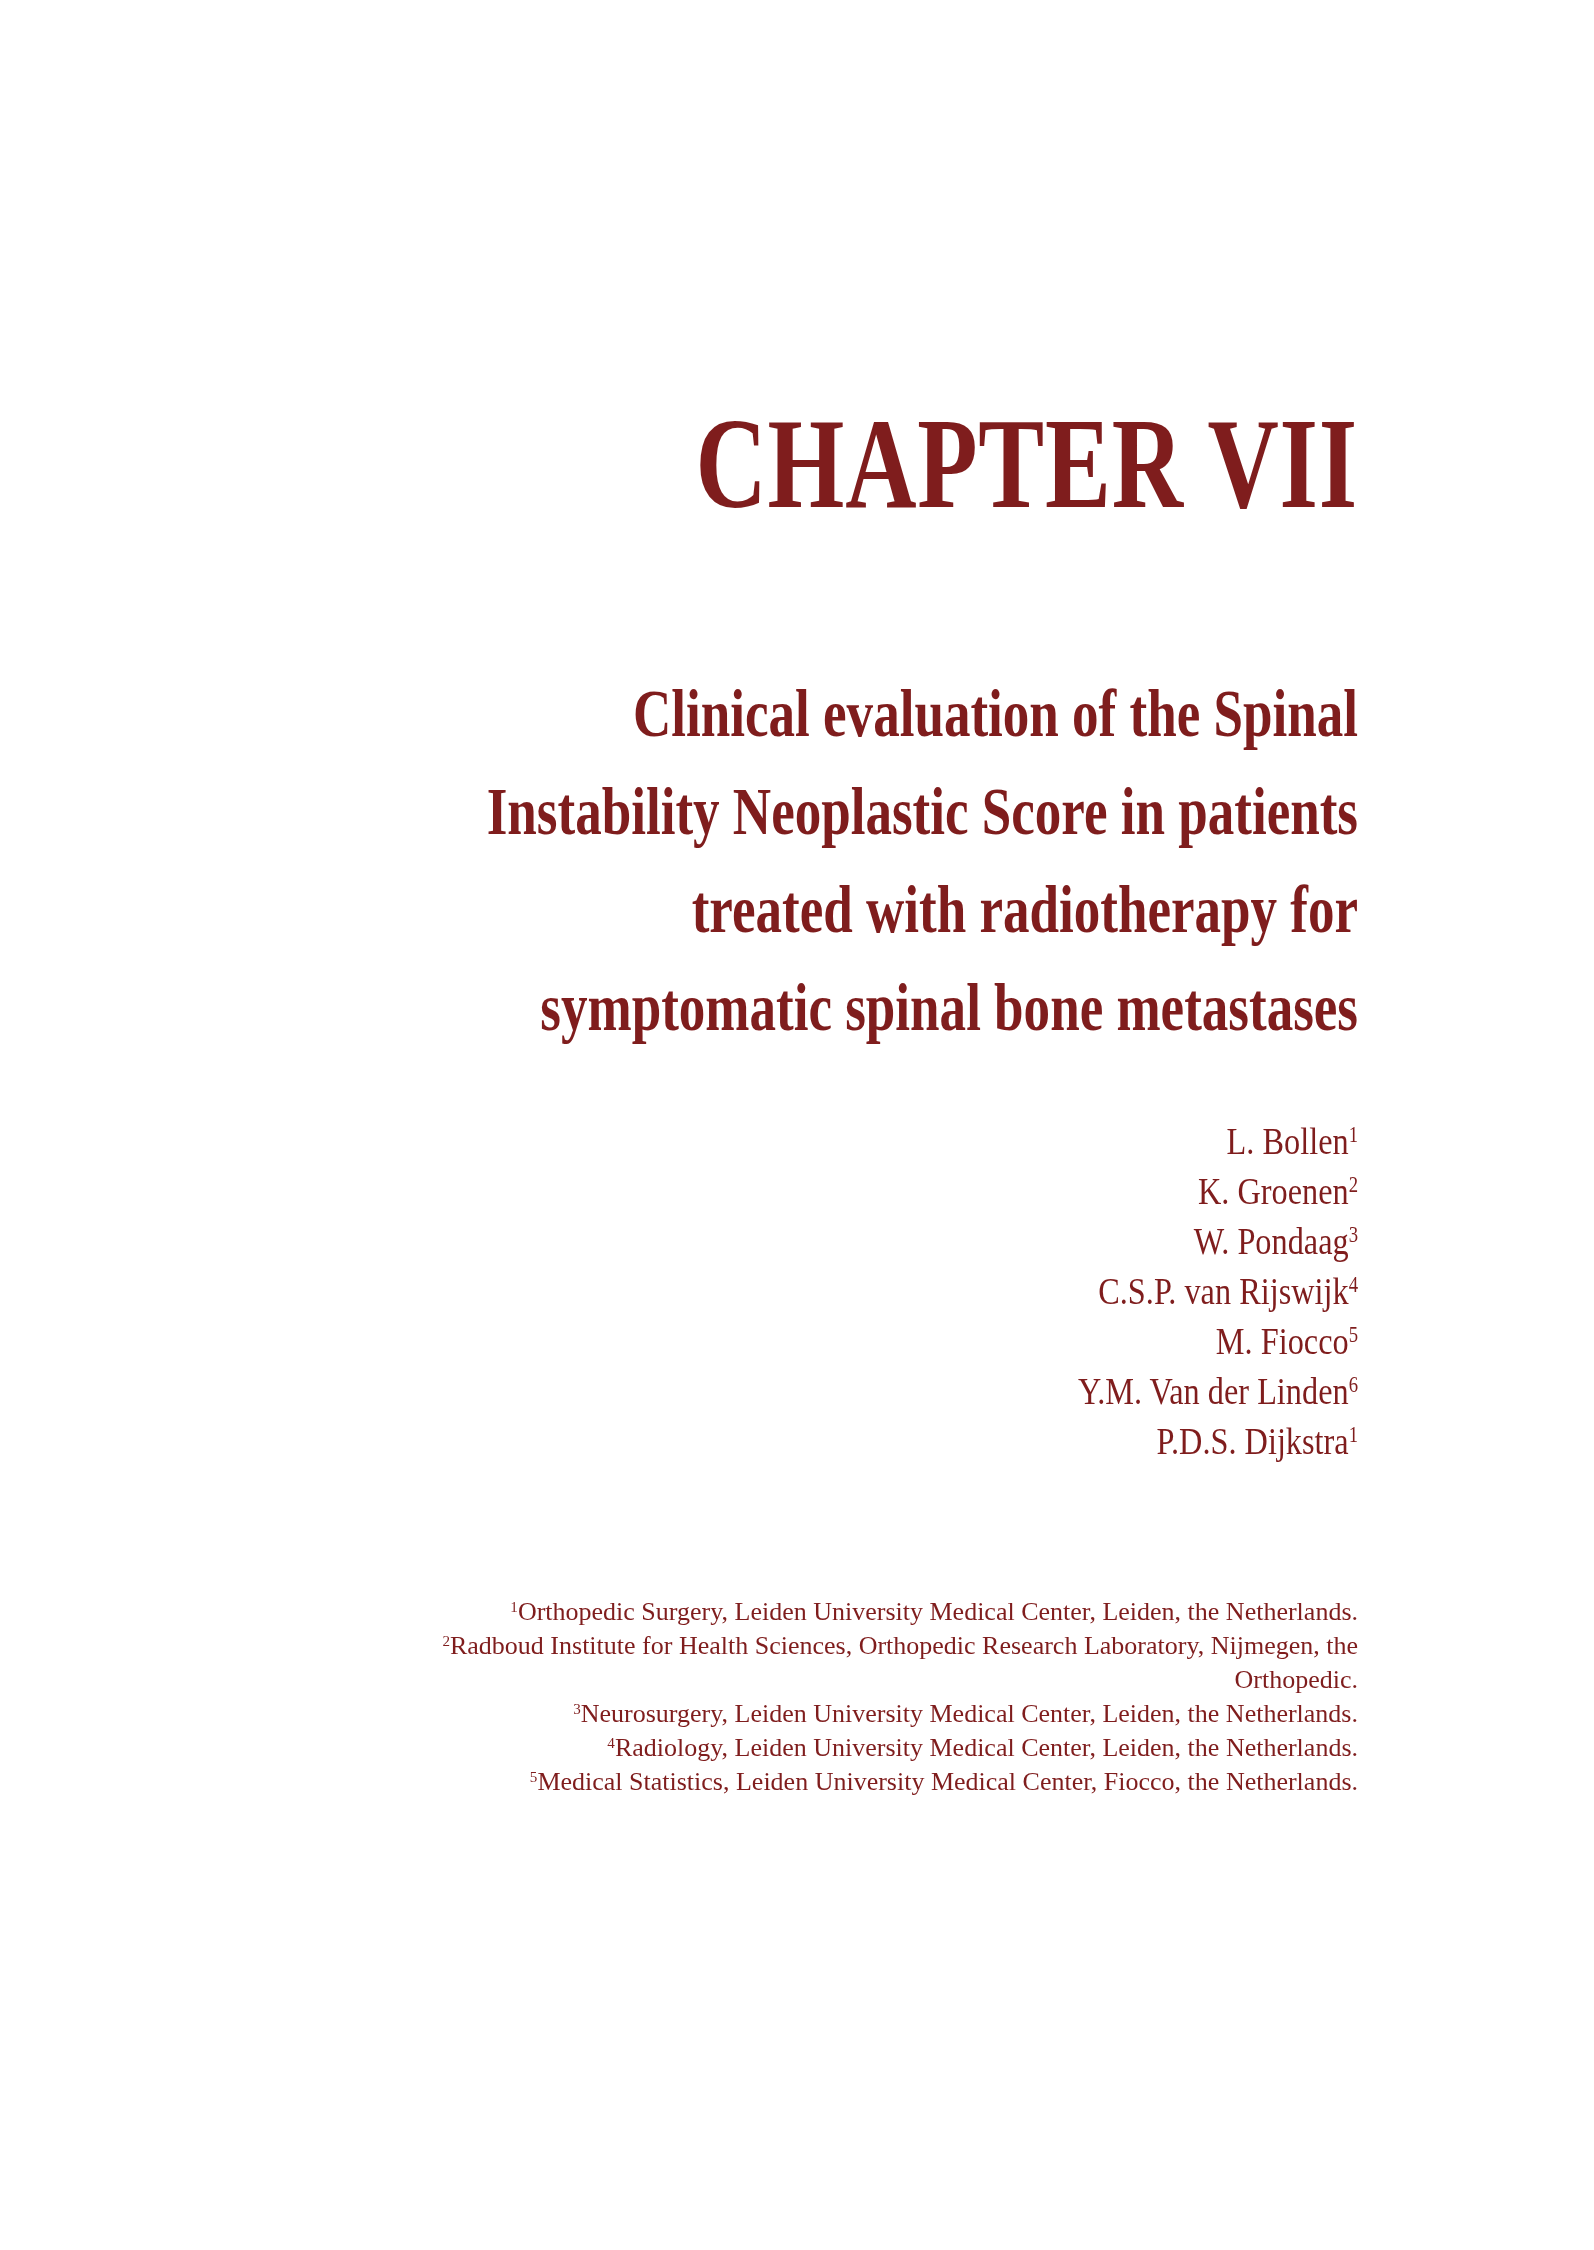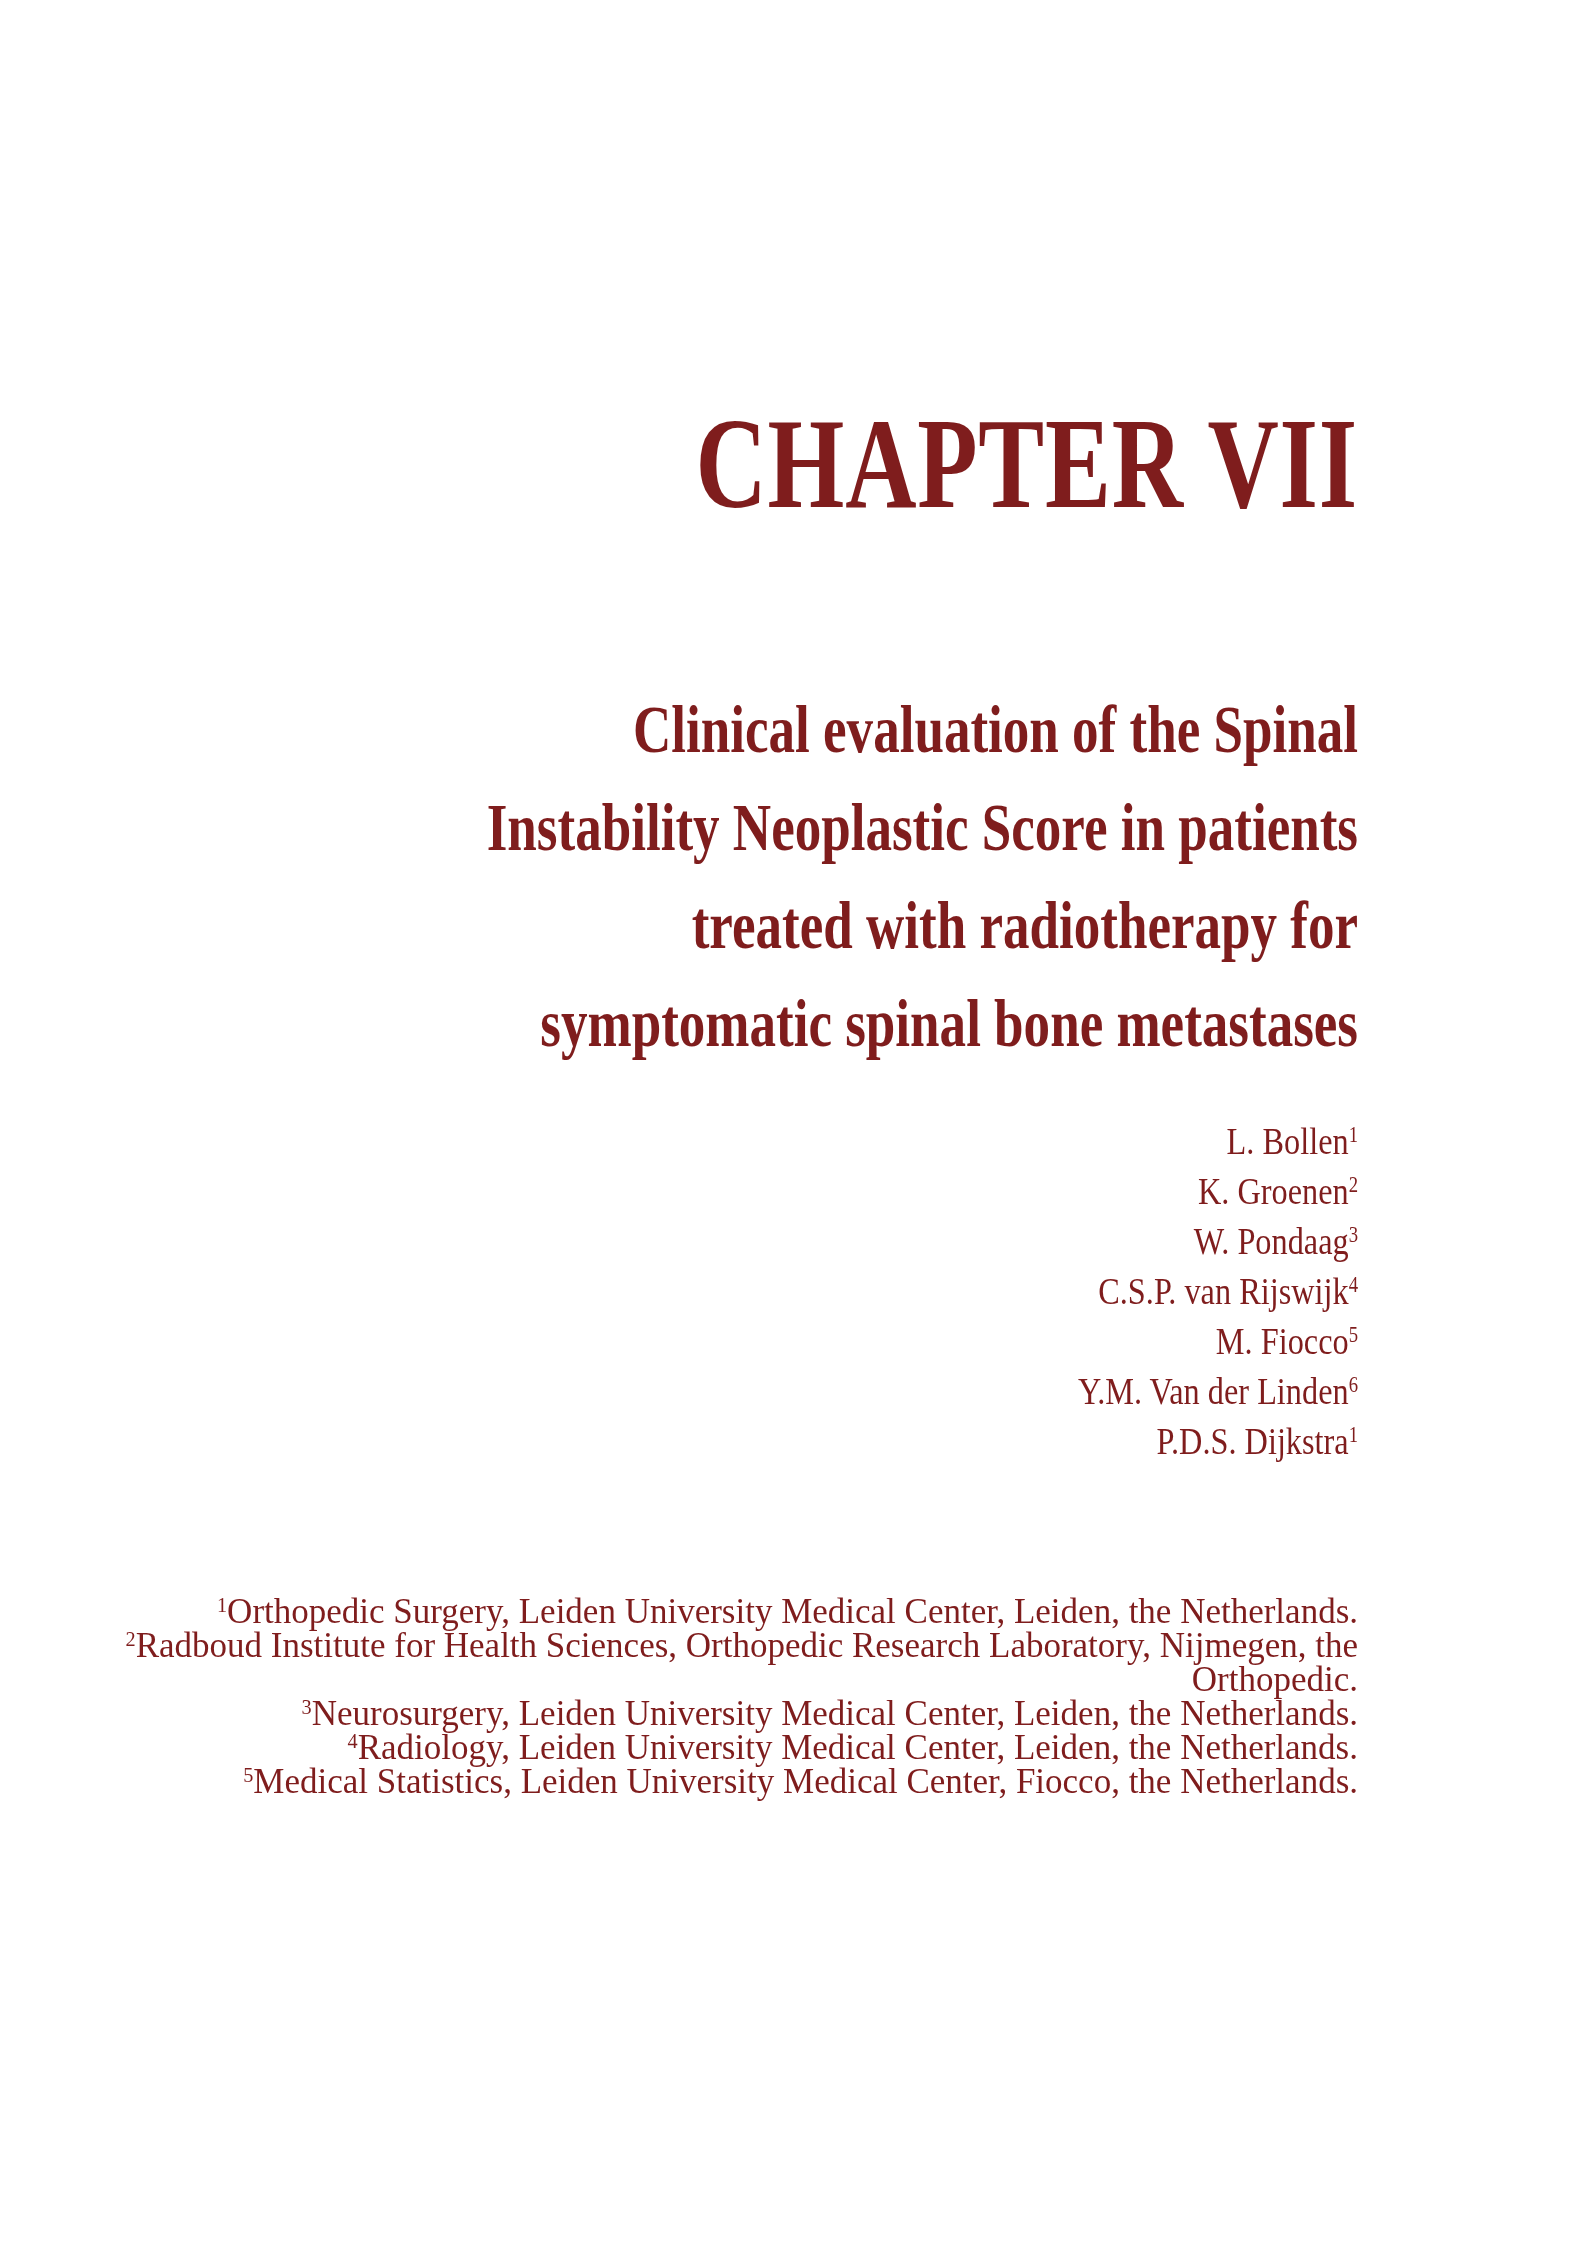--- a/index.html
+++ b/index.html
@@ -23,40 +23,40 @@
     top: 398px;
     font-size: 130px;
     font-weight: 700;
     line-height: 1;
     letter-spacing: 1px;
     white-space: nowrap;
     transform: scaleX(0.76);
     transform-origin: right center;
     margin: 0;
   }
-  .chapter-title { top: 680px; }
+  .chapter-title { top: 664px; }
   .chapter-title .title-line {
     font-size: 68px;
     font-weight: 700;
     line-height: 98px;
     white-space: nowrap;
     transform: scaleX(0.78);
     transform-origin: right center;
   }
   .author-list { top: 1116px; }
   .author-list .author-entry {
     font-size: 38px;
     line-height: 50px;
     white-space: nowrap;
     transform: scaleX(0.85);
     transform-origin: right center;
   }
   .affiliation-list { top: 1595px; }
   .affiliation-list .affiliation-line {
-    font-size: 35px;
+    font-size: 26px;
     line-height: 34px;
     white-space: nowrap;
   }
   sup {
     font-size: 58%;
     line-height: 0;
     vertical-align: baseline;
     position: relative;
     top: -0.55em;
   }

